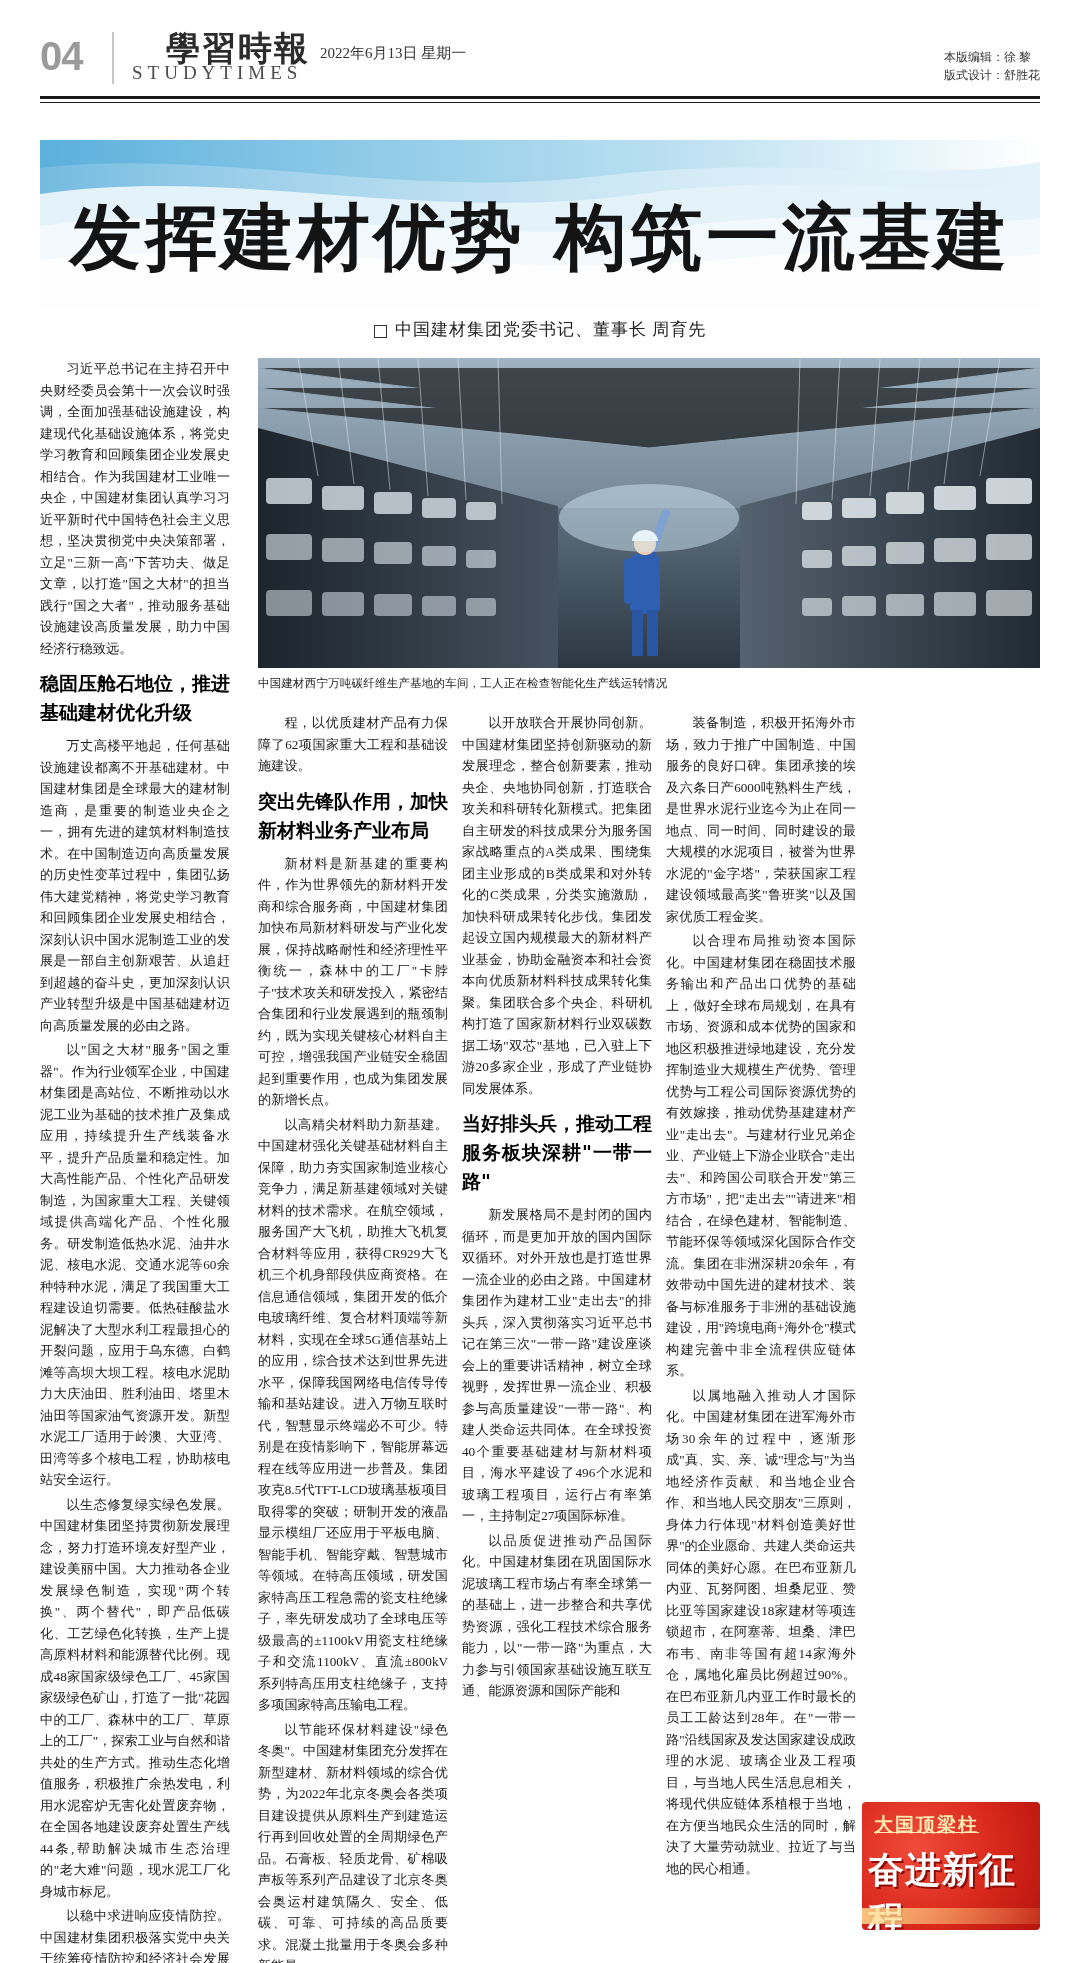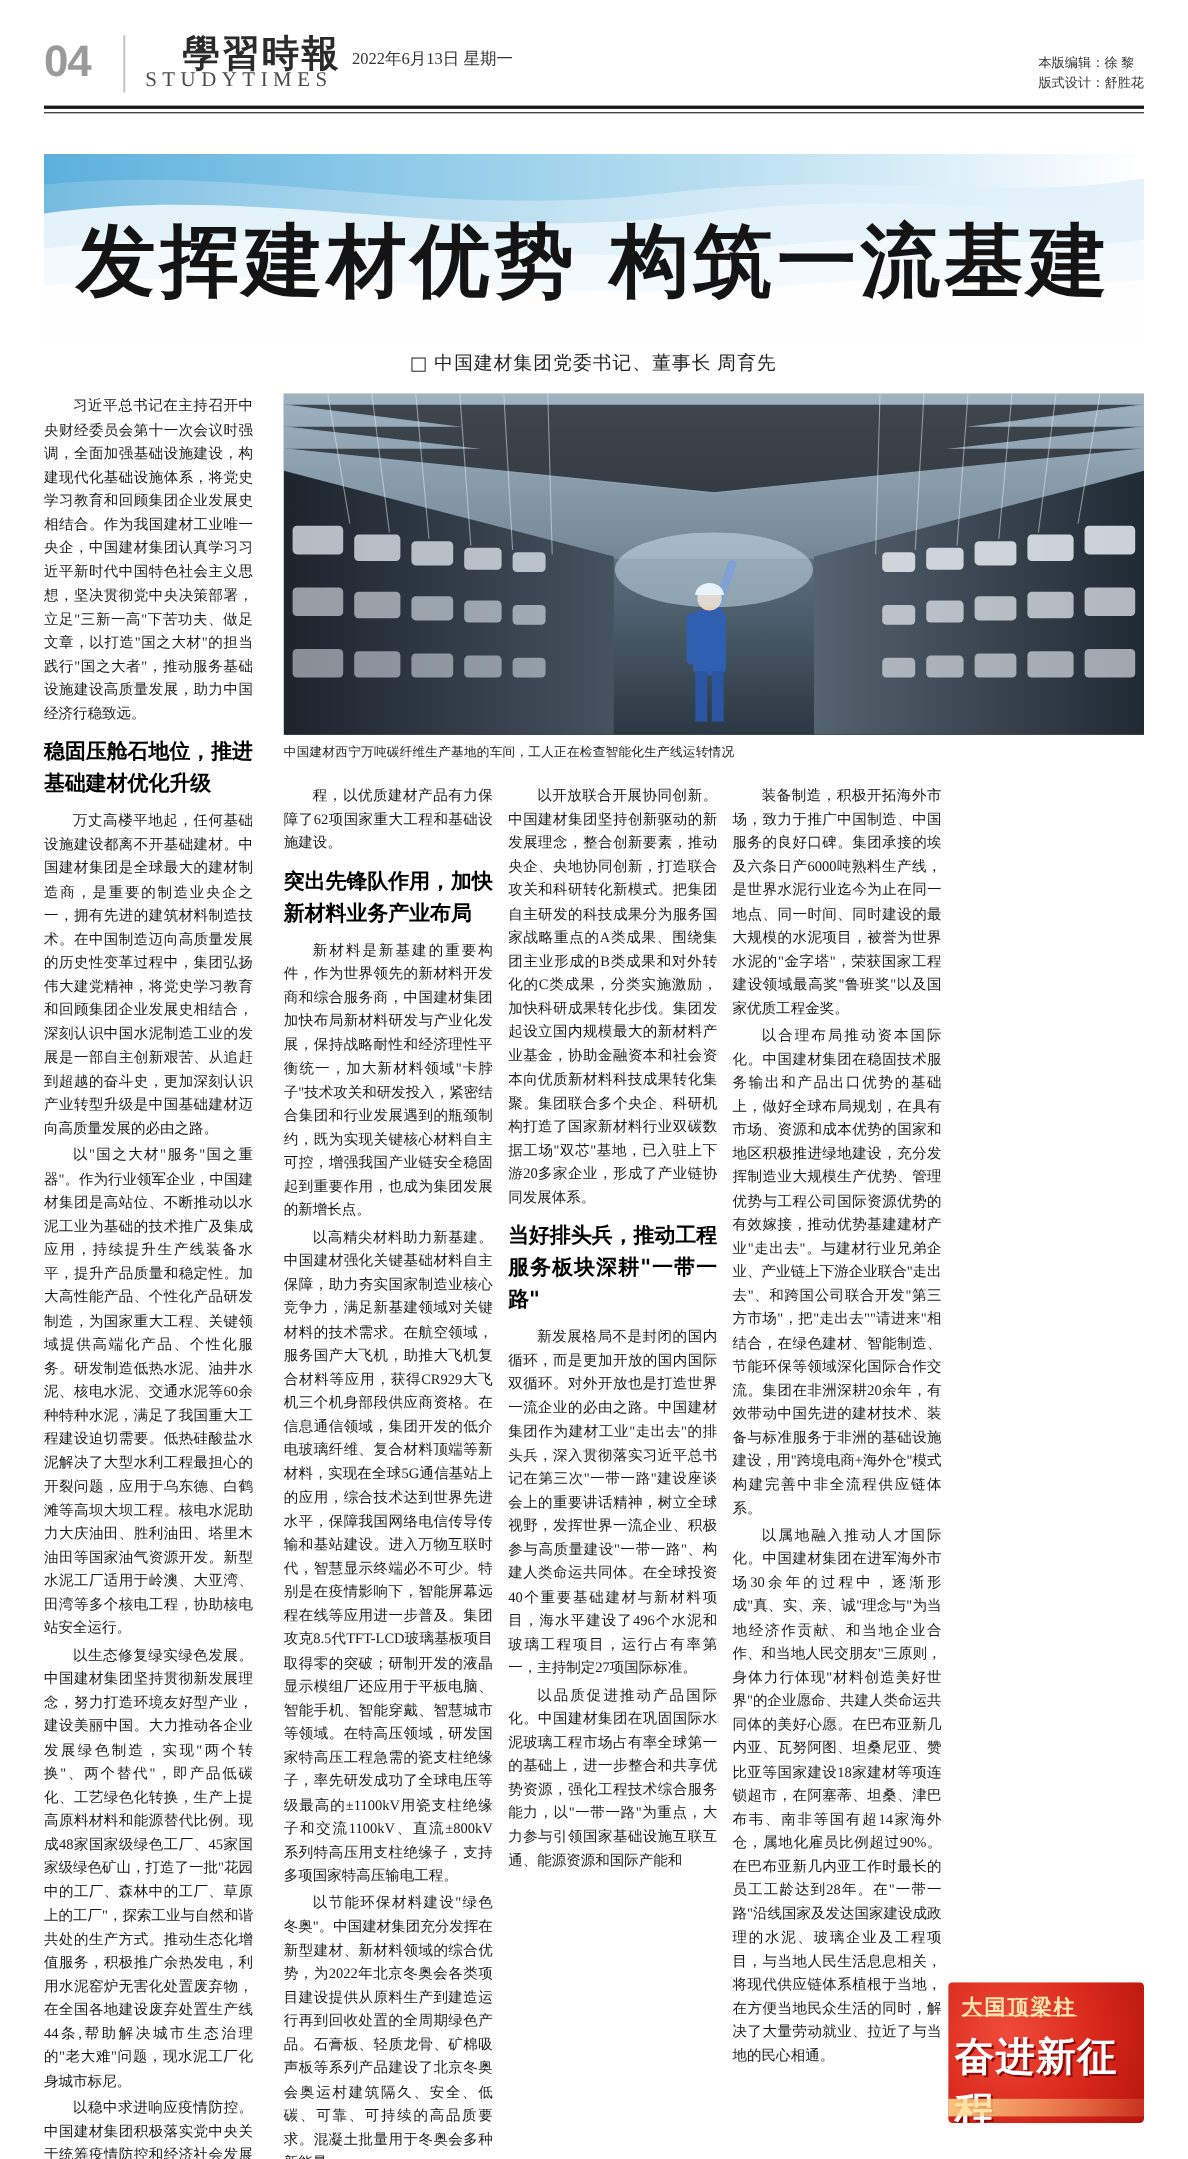--- a/index.html
+++ b/index.html
@@ -397,21 +397,21 @@
       <p>习近平总书记在主持召开中央财经委员会第十一次会议时强调，全面加强基础设施建设，构建现代化基础设施体系，将党史学习教育和回顾集团企业发展史相结合。作为我国建材工业唯一央企，中国建材集团认真学习习近平新时代中国特色社会主义思想，坚决贯彻党中央决策部署，立足"三新一高"下苦功夫、做足文章，以打造"国之大材"的担当践行"国之大者"，推动服务基础设施建设高质量发展，助力中国经济行稳致远。</p>
       <div class="subhead">稳固压舱石地位，推进基础建材优化升级</div>
       <p>万丈高楼平地起，任何基础设施建设都离不开基础建材。中国建材集团是全球最大的建材制造商，是重要的制造业央企之一，拥有先进的建筑材料制造技术。在中国制造迈向高质量发展的历史性变革过程中，集团弘扬伟大建党精神，将党史学习教育和回顾集团企业发展史相结合，深刻认识中国水泥制造工业的发展是一部自主创新艰苦、从追赶到超越的奋斗史，更加深刻认识产业转型升级是中国基础建材迈向高质量发展的必由之路。</p>
       <p>以"国之大材"服务"国之重器"。作为行业领军企业，中国建材集团是高站位、不断推动以水泥工业为基础的技术推广及集成应用，持续提升生产线装备水平，提升产品质量和稳定性。加大高性能产品、个性化产品研发制造，为国家重大工程、关键领域提供高端化产品、个性化服务。研发制造低热水泥、油井水泥、核电水泥、交通水泥等60余种特种水泥，满足了我国重大工程建设迫切需要。低热硅酸盐水泥解决了大型水利工程最担心的开裂问题，应用于乌东德、白鹤滩等高坝大坝工程。核电水泥助力大庆油田、胜利油田、塔里木油田等国家油气资源开发。新型水泥工厂适用于岭澳、大亚湾、田湾等多个核电工程，协助核电站安全运行。</p>
       <p>以生态修复绿实绿色发展。中国建材集团坚持贯彻新发展理念，努力打造环境友好型产业，建设美丽中国。大力推动各企业发展绿色制造，实现"两个转换"、两个替代"，即产品低碳化、工艺绿色化转换，生产上提高原料材料和能源替代比例。现成48家国家级绿色工厂、45家国家级绿色矿山，打造了一批"花园中的工厂、森林中的工厂、草原上的工厂"，探索工业与自然和谐共处的生产方式。推动生态化增值服务，积极推广余热发电，利用水泥窑炉无害化处置废弃物，在全国各地建设废弃处置生产线44条,帮助解决城市生态治理的"老大难"问题，现水泥工厂化身城市标尼。</p>
       <p>以稳中求进响应疫情防控。中国建材集团积极落实党中央关于统筹疫情防控和经济社会发展的决策部署，充分发挥综合性建材和全国性布局的优势，驰援复工武汉、香港、上海等全国40个城市86家医院建设。同时精准复工复产，加快数字化、智能化转型，协同建材企业超过24小时交乘快速提应急供货服务，将世界一流的高品质建材和建材服务输送给客户，在全力保障疫情防控应急物资供应的同时，还助力方舱医院快速建设和改造扩建工</p>
     </div>
   <div class="col" id="col2">
       <p>程，以优质建材产品有力保障了62项国家重大工程和基础设施建设。</p>
       <div class="subhead">突出先锋队作用，加快新材料业务产业布局</div>
-      <p>新材料是新基建的重要构件，作为世界领先的新材料开发商和综合服务商，中国建材集团加快布局新材料研发与产业化发展，保持战略耐性和经济理性平衡统一，加大新材料领域"卡脖子"技术攻关和研发投入，紧密结合集团和行业发展遇到的瓶颈制约，既为实现关键核心材料自主可控，增强我国产业链安全稳固起到重要作用，也成为集团发展的新增长点。</p>
+      <p>新材料是新基建的重要构件，作为世界领先的新材料开发商和综合服务商，中国建材集团加快布局新材料研发与产业化发展，保持战略耐性和经济理性平衡统一，森林中的工厂"卡脖子"技术攻关和研发投入，紧密结合集团和行业发展遇到的瓶颈制约，既为实现关键核心材料自主可控，增强我国产业链安全稳固起到重要作用，也成为集团发展的新增长点。</p>
       <p>以高精尖材料助力新基建。中国建材强化关键基础材料自主保障，助力夯实国家制造业核心竞争力，满足新基建领域对关键材料的技术需求。在航空领域，服务国产大飞机，助推大飞机复合材料等应用，获得CR929大飞机三个机身部段供应商资格。在信息通信领域，集团开发的低介电玻璃纤维、复合材料顶端等新材料，实现在全球5G通信基站上的应用，综合技术达到世界先进水平，保障我国网络电信传导传输和基站建设。进入万物互联时代，智慧显示终端必不可少。特别是在疫情影响下，智能屏幕远程在线等应用进一步普及。集团攻克8.5代TFT-LCD玻璃基板项目取得零的突破；研制开发的液晶显示模组厂还应用于平板电脑、智能手机、智能穿戴、智慧城市等领域。在特高压领域，研发国家特高压工程急需的瓷支柱绝缘子，率先研发成功了全球电压等级最高的±1100kV用瓷支柱绝缘子和交流1100kV、直流±800kV系列特高压用支柱绝缘子，支持多项国家特高压输电工程。</p>
       <p>以节能环保材料建设"绿色冬奥"。中国建材集团充分发挥在新型建材、新材料领域的综合优势，为2022年北京冬奥会各类项目建设提供从原料生产到建造运行再到回收处置的全周期绿色产品。石膏板、轻质龙骨、矿棉吸声板等系列产品建设了北京冬奥会奥运村建筑隔久、安全、低碳、可靠、可持续的高品质要求。混凝土批量用于冬奥会多种新能量</p>
     </div>
   <div class="col" id="col3">
       <p>以开放联合开展协同创新。中国建材集团坚持创新驱动的新发展理念，整合创新要素，推动央企、央地协同创新，打造联合攻关和科研转化新模式。把集团自主研发的科技成果分为服务国家战略重点的A类成果、围绕集团主业形成的B类成果和对外转化的C类成果，分类实施激励，加快科研成果转化步伐。集团发起设立国内规模最大的新材料产业基金，协助金融资本和社会资本向优质新材料科技成果转化集聚。集团联合多个央企、科研机构打造了国家新材料行业双碳数据工场"双芯"基地，已入驻上下游20多家企业，形成了产业链协同发展体系。</p>
       <div class="subhead">当好排头兵，推动工程服务板块深耕"一带一路"</div>
       <p>新发展格局不是封闭的国内循环，而是更加开放的国内国际双循环。对外开放也是打造世界一流企业的必由之路。中国建材集团作为建材工业"走出去"的排头兵，深入贯彻落实习近平总书记在第三次"一带一路"建设座谈会上的重要讲话精神，树立全球视野，发挥世界一流企业、积极参与高质量建设"一带一路"、构建人类命运共同体。在全球投资40个重要基础建材与新材料项目，海水平建设了496个水泥和玻璃工程项目，运行占有率第一，主持制定27项国际标准。</p>
       <p>以品质促进推动产品国际化。中国建材集团在巩固国际水泥玻璃工程市场占有率全球第一的基础上，进一步整合和共享优势资源，强化工程技术综合服务能力，以"一带一路"为重点，大力参与引领国家基础设施互联互通、能源资源和国际产能和</p>
     </div>
   <div class="col" id="col4">

